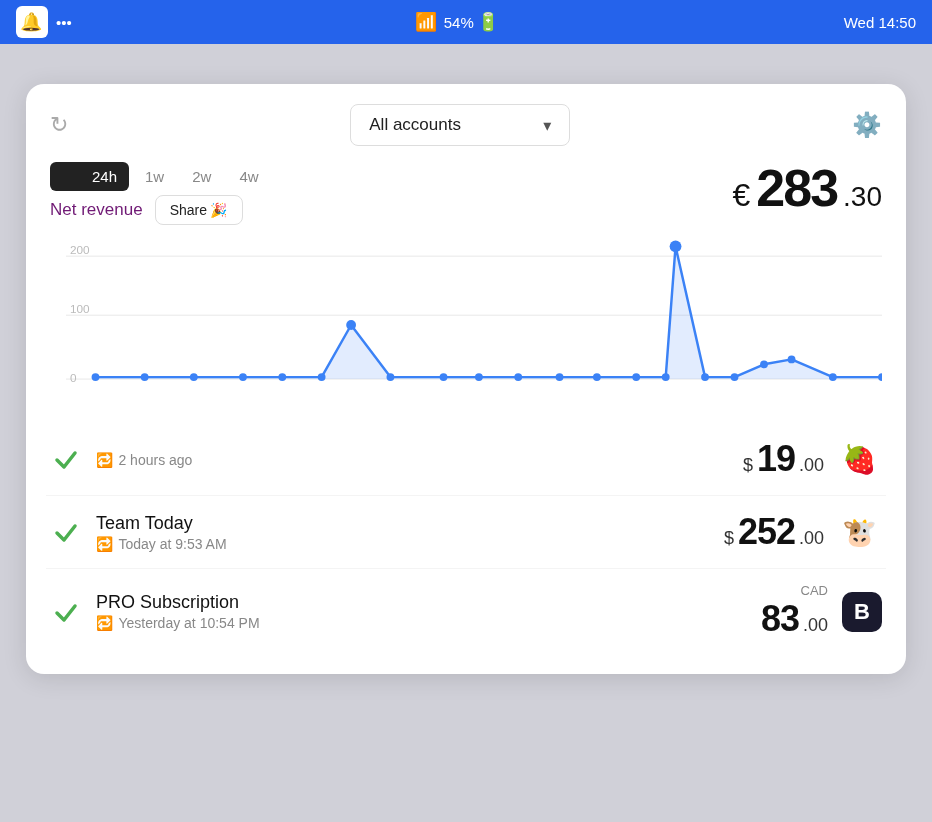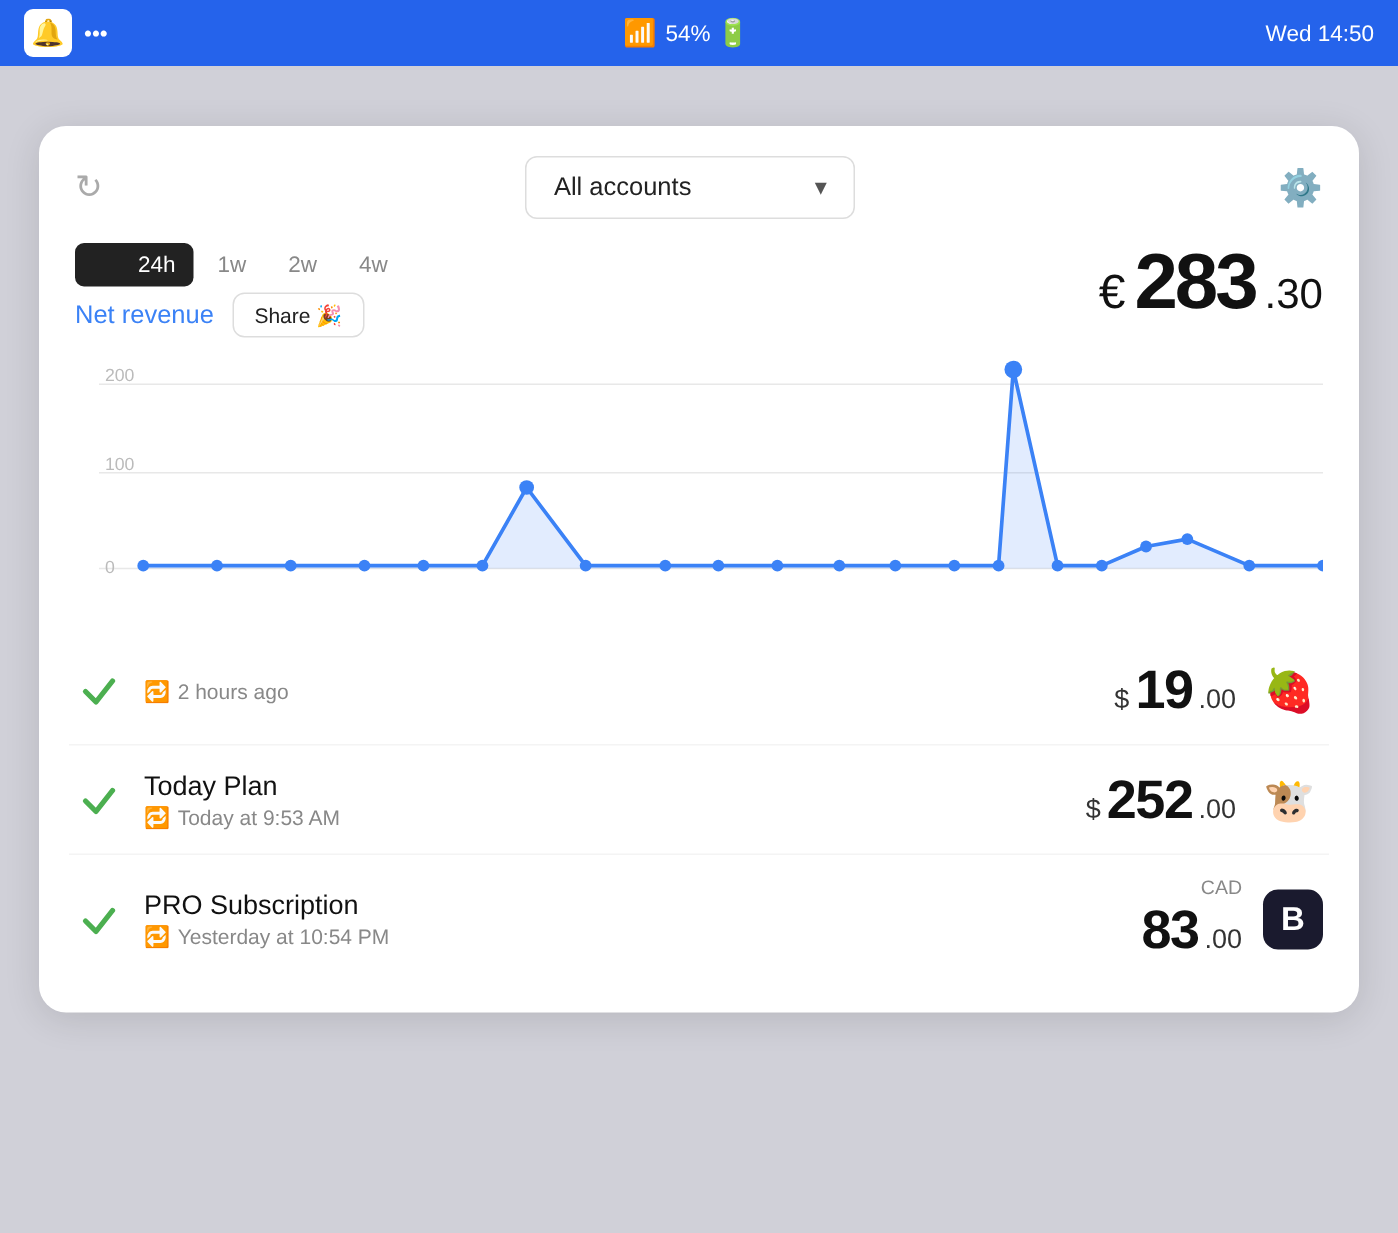--- a/index.html
+++ b/index.html
@@ -140,21 +140,21 @@
     }
 
     .net-revenue-label-row {
       display: flex;
       align-items: center;
       gap: 12px;
       margin-top: 4px;
     }
     .net-revenue-label {
       font-size: 17px;
-      color: #3b82f6;
+      color: #701a75;
     }
     .share-btn {
       border: 1.5px solid #ddd;
       border-radius: 8px;
       padding: 6px 14px;
       font-size: 14px;
       cursor: pointer;
       background: white;
       color: #222;
       display: flex;
@@ -430,21 +430,21 @@
       </div>
     </div>
 
     <div class="transaction-item">
       <div class="check-icon">
         <svg viewBox="0 0 28 28" fill="none" xmlns="http://www.w3.org/2000/svg">
           <path d="M5 15l7 7L23 8" stroke="#4CAF50" stroke-width="3.5" stroke-linecap="round" stroke-linejoin="round"></path>
         </svg>
       </div>
       <div class="transaction-info">
-        <div class="transaction-name">Today Plan</div>
+        <div class="transaction-name">Team Today</div>
         <div class="transaction-time">
           <span>🔁</span>
           <span>Today at 9:53 AM</span>
         </div>
       </div>
       <div class="transaction-amount">
         <div class="amount-row">
           <span class="amount-currency">$</span>
           <span class="amount-main">252</span>
             <span class="amount-cents">.00</span>

